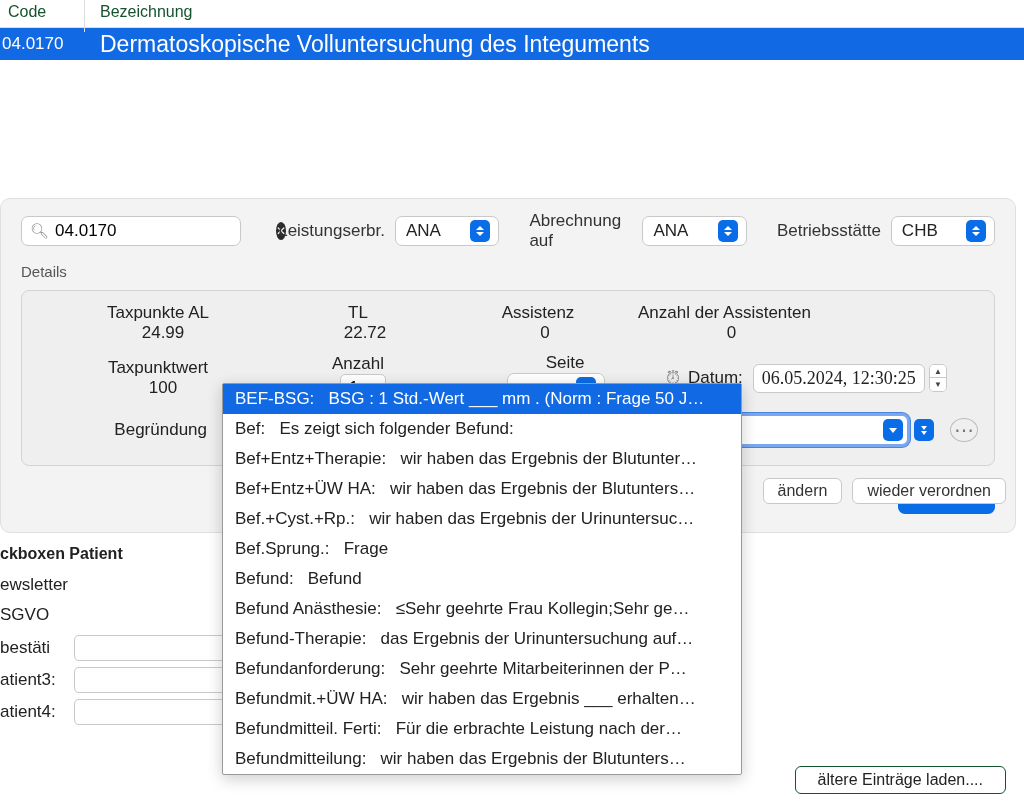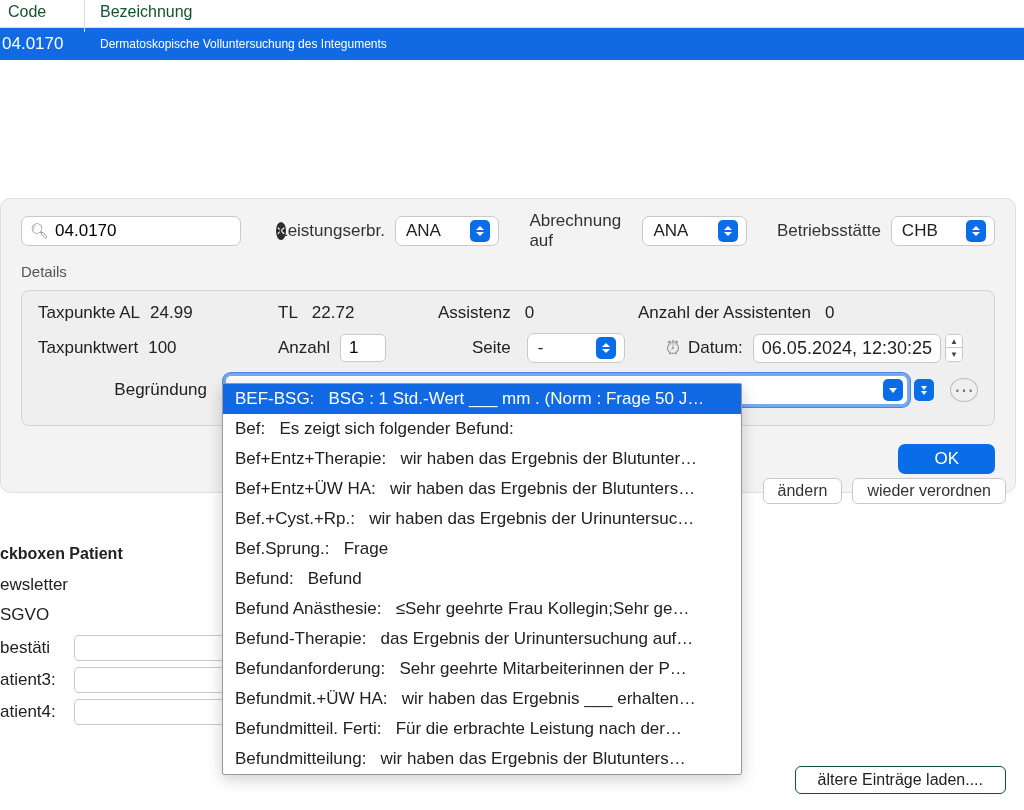--- a/index.html
+++ b/index.html
@@ -5,45 +5,45 @@
     * { box-sizing: border-box; margin: 0; padding: 0; font-family: -apple-system, BlinkMacSystemFont, "Segoe UI", Helvetica, Arial, sans-serif; }
     body { background: #fff; width: 1024px; height: 810px; overflow: hidden; position: relative; font-size: 17px; color: #222; }
 
     .header-row { display: flex; padding: 3px 0 6px; border-bottom: 1px solid #ddd; }
     .header-col-code { width: 100px; padding-left: 8px; color: #14532d; font-size: 16px; }
     .header-col-bez { padding-left: 0px; color: #14532d; font-size: 16px; }
     .vdiv { position: absolute; left: 84px; top: 0; height: 32px; width: 1px; background: #ddd; }
 
     .selected-row { background: #1169e3; color: #fff; display: flex; height: 32px; align-items: center; }
     .selected-code { width: 100px; padding-left: 2px; font-size: 17px; }
-    .selected-bez { font-size: 12px; }
+    .selected-bez { font-size: 23px; }
 
     .panel { position: absolute; top: 198px; left: 0; right: 8px; background: #f3f3f3; border: 1px solid #e0e0e0; border-radius: 10px; padding: 12px 20px 18px 20px; }
 
     .panel-top { display: flex; align-items: center; gap: 10px; margin-bottom: 12px; }
     .search-wrap { display: flex; align-items: center; background: #fff; border: 1px solid #c9c9c9; border-radius: 7px; height: 30px; width: 220px; padding: 0 8px; }
     .search-wrap .mag { color: #888; font-size: 15px; margin-right: 6px; }
     .search-wrap input { flex: 1; border: none; outline: none; font-size: 17px; background: transparent; }
     .clear-btn { width: 18px; height: 18px; border-radius: 50%; background: #2a2a2a; color: #fff; display: flex; align-items: center; justify-content: center; font-size: 12px; cursor: pointer; }
 
     .lbl { color: #333; font-size: 17px; }
     .select-like { display: inline-flex; align-items: center; background: #fff; border: 1px solid #c9c9c9; border-radius: 7px; height: 30px; padding: 0 8px 0 10px; }
     .select-like .sel-val { flex: 1; }
     .sel-arrow { width: 20px; height: 22px; background: #0a6de8; border-radius: 5px; display: flex; flex-direction: column; align-items: center; justify-content: center; margin-left: 6px; }
     .sel-arrow::before { content: ""; border-left: 4px solid transparent; border-right: 4px solid transparent; border-bottom: 4px solid #fff; margin-bottom: 2px; }
     .sel-arrow::after { content: ""; border-left: 4px solid transparent; border-right: 4px solid transparent; border-top: 4px solid #fff; }
 
     .details-group { border: 1px solid #d4d4d4; border-radius: 8px; background: #efefef; padding: 12px 16px 18px; position: relative; }
     .details-label { color: #555; font-size: 15px; margin-bottom: 10px; display: block; }
     .detail-row { display: flex; align-items: center; margin-bottom: 10px; gap: 0; }
-    .detail-row > div { display: flex; align-items: center; }
+    .detail-row > div { display: flex; align-items: center; flex-direction: column; }
 
     .num-input { background: #fff; border: 1px solid #c9c9c9; border-radius: 5px; height: 28px; padding: 0 8px; font-size: 17px; }
 
-    .date-field { display: inline-flex; align-items: center; background: #fff; border: 1px solid #c9c9c9; border-radius: 6px; height: 29px; padding: 0 8px; font-size: 18px; }
+    .date-field { display: inline-flex; align-items: center; background: #fff; border: 1px solid #c9c9c9; border-radius: 6px; height: 29px; padding: 0 8px; font-size: 18px; font-family: Liberation Serif, serif; }
     .stepper { display: flex; flex-direction: column; margin-left: 4px; border: 1px solid #c9c9c9; border-radius: 5px; overflow: hidden; }
     .stepper-btn { width: 16px; height: 13px; background: #fff; display: flex; align-items: center; justify-content: center; font-size: 8px; color: #444; cursor: pointer; }
     .stepper-btn:first-child { border-bottom: 1px solid #c9c9c9; }
 
     .begr-row { display: flex; align-items: center; margin-top: 8px; }
     .begr-label { width: 185px; text-align: right; padding-right: 16px; }
     .combo { flex: 1; display: flex; align-items: center; background: #fff; border: 3px solid #7aa8ee; border-radius: 8px; height: 34px; padding: 0 4px 0 12px; box-shadow: 0 0 0 1px #4b84e4; max-width: 700px; }
     .combo input { flex: 1; border: none; outline: none; font-size: 18px; background: transparent; }
     .combo-arrow { width: 20px; height: 22px; background: #0a6de8; border-radius: 5px; display: flex; align-items: center; justify-content: center; }
     .combo-arrow::after { content: ""; border-left: 4px solid transparent; border-right: 4px solid transparent; border-top: 5px solid #fff; }

